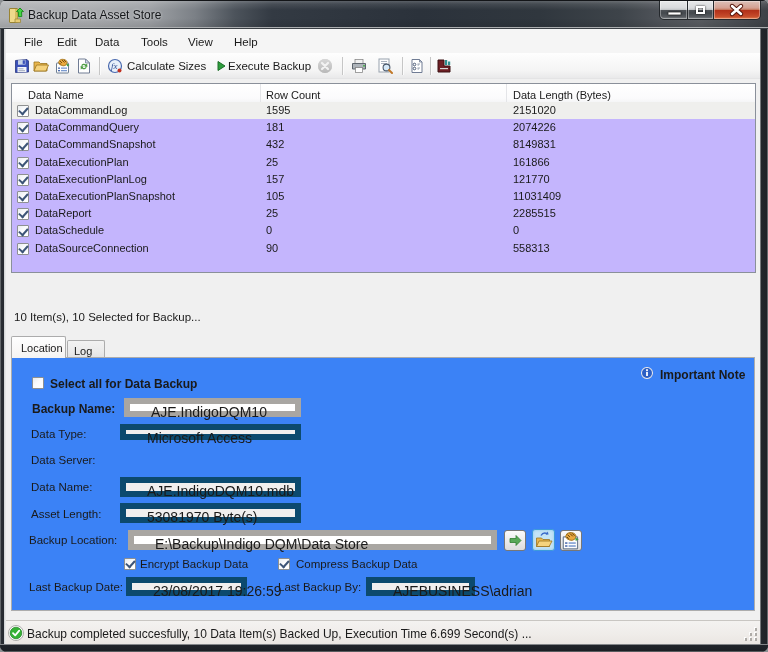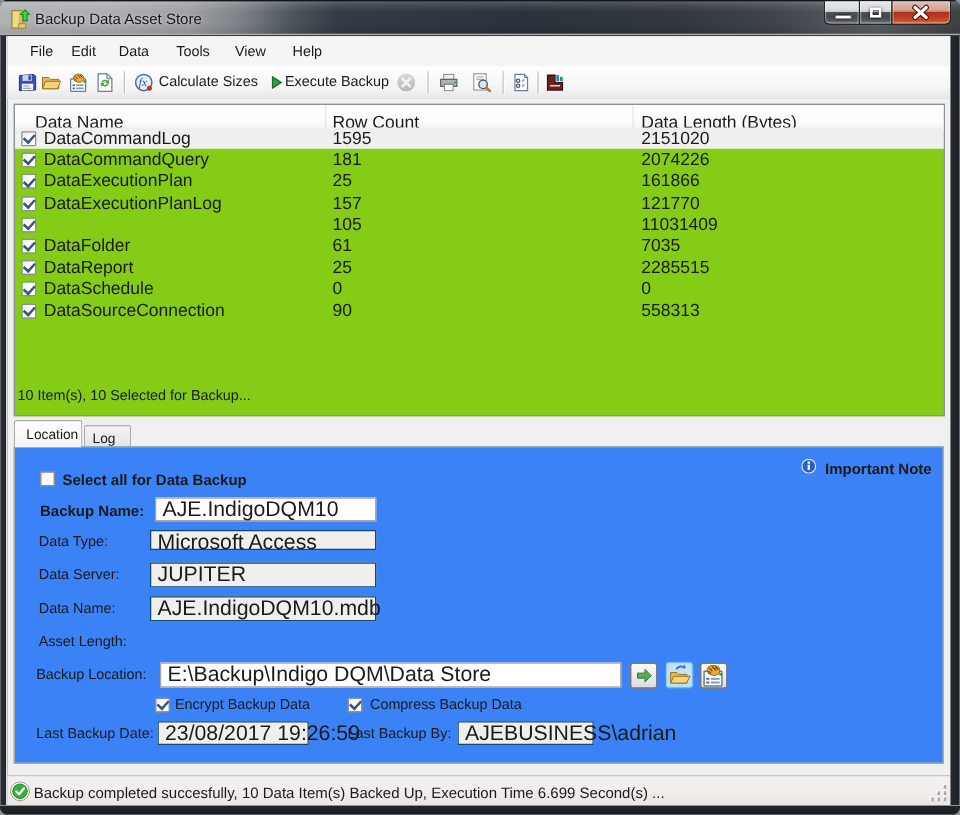--- a/index.html
+++ b/index.html
@@ -22,21 +22,21 @@
 .glyphmax{position:absolute;left:8px;top:5px;width:9px;height:8px;border:2px solid #FFF;box-shadow:0 0 2px #000,inset 0 0 2px #000}
 .client{position:absolute;left:6px;top:29px;width:754px;height:615px;background:#F0F0F0}
 .lbord{position:absolute;left:0;top:29px;width:6px;bottom:8px;background:linear-gradient(90deg,#63676B 0,#63676B 1px,#2A2E34 1px,#24282E 4.5px,#D5D7D8 4.5px,#EDEEEE 6px)}
 .rbord{position:absolute;right:0;top:29px;width:8px;bottom:8px;background:linear-gradient(90deg,#C4C6C7 0,#23272C 1px,#1F2328 6.8px,#585B5F 6.8px,#6E7174 8px)}
 .bbord{position:absolute;left:0;bottom:0;width:768px;height:8px;background:linear-gradient(180deg,#C9CBCC 0,#20242A 1.2px,#1B1F24 6.8px,#4E5154 6.8px,#606366 8px)}
 .menubar{position:absolute;left:0;top:0;width:754px;height:24px;background:#F5F5F5;font-size:11.5px;color:#1A1A1A}
 .menubar span{position:absolute;top:7px}
 .toolbar{position:absolute;left:0;top:24px;width:754px;height:26px;background:linear-gradient(180deg,#FEFEFE 0,#F4F4F4 18px,#E9E9EA 25px,#DFDFE0 26px);font-size:11.5px;color:#1A1A1A}
 .tsep{position:absolute;top:4px;width:1px;height:18px;background:#C6C6C6;box-shadow:1px 0 0 #FBFBFB}
 .ticn{position:absolute;top:5px;width:16px;height:16px}
-.list{position:absolute;left:5px;top:54px;width:745px;height:250px;background:#84cc16;border:1px solid #8A909A;font-size:14px;color:#1A1A1A}
+.list{position:absolute;left:5px;top:54px;width:745px;height:190px;background:#c4b5fd;border:1px solid #8A909A;font-size:11px;color:#1A1A1A}
 .lhead{position:absolute;left:0;top:0;width:743px;height:21px;background:linear-gradient(180deg,#FFF 0,#FBFBFC 14px,#F0F1F3 21px);border-bottom:1px solid #DEDFE1}
 .lhead .c2{position:absolute;left:248px;top:0;width:1px;height:21px;background:#E4E5E8}
 .lhead .c3{position:absolute;left:494px;top:0;width:1px;height:21px;background:#E4E5E8}
 .lhead span{position:absolute;top:5px}
 .rows{position:absolute;left:0;top:18px;width:743px}
 .lrow{position:relative;height:17.2px;line-height:17.2px;white-space:nowrap}
 .lrow.hl{background:#EFEFED}
 .lrow .nm{position:absolute;left:23px;top:0}
 .lrow .rc{position:absolute;left:254px;top:0}
 .lrow .dl{position:absolute;left:501px;top:0}
@@ -44,21 +44,21 @@
 .cb.chk::after{content:"";position:absolute;left:1.2px;top:1.2px;width:7px;height:4.2px;border-left:2.2px solid #3D5578;border-bottom:2.2px solid #3D5578;transform:rotate(-48deg)}
 .itemsline{position:absolute;left:8px;top:282px;font-size:11.5px;color:#1A1A1A}
 .tab{position:absolute;font-size:11px;color:#1A1A1A;border:1px solid #ACACAC;border-bottom:none;background:linear-gradient(180deg,#F2F2F2 0,#EBEBEB 60%,#E2E2E3 100%);border-radius:2px 2px 0 0}
 .tab.on{left:5px;top:307px;width:55px;height:22px;background:linear-gradient(180deg,#FEFEFE 0,#F7F6F5 80%,#F4F3F2 100%);z-index:3}
 .tab.off{left:61px;top:311px;width:38px;height:18px;z-index:1}
 .tab span{position:absolute;left:9px;top:5px}
 .tab.off span{left:6px;top:4px}
 .panel{position:absolute;left:5px;top:328px;width:744px;height:254px;background:#3b82f6;border:1px solid #ACACAC;font-size:11.5px;color:#1A1A1A;z-index:2}
 .panel b.lab{font-size:12px}
 .panel .lab{position:absolute;white-space:nowrap}
-.fld{position:absolute;border:1px solid #0c4a6e;background:#F1EFEE;font-size:17px;color:#1A1A1A;line-height:17px;padding-left:5px;white-space:nowrap}
+.fld{position:absolute;border:6px solid #0c4a6e;background:#F1EFEE;font-size:14px;color:#1A1A1A;line-height:17px;padding-left:21px;white-space:nowrap}
 .fld.wht{background:#FFF;border-color:#A9A6A2}
 .sbar{position:absolute;left:0;top:591px;width:754px;height:24px;background:linear-gradient(180deg,#F4F2F0 0,#EFECE9 60%,#EAE6E2 100%);border-top:1px solid #C9C6C2;font-size:12px;color:#1A1A1A}
 .grip{position:absolute;right:3px;bottom:3px;width:13px;height:13px}
 .grip i{position:absolute;width:2.5px;height:2.5px;background:#AEABA7;box-shadow:-1px -1px 0 #FDFDFD}
 </style></head>
 <body>
 <div class="win">
  <div class="tbar">
   <svg class="ticon" width="17" height="17" viewBox="0 0 17 17">
     <rect x="1.5" y="1.5" width="8" height="14" rx="0.5" fill="#EFD98B" stroke="#9A8433" stroke-width="1"></rect>
@@ -188,40 +188,41 @@
             <span class="dl">2151020</span>
           </div>
     <div class="lrow">
             <span class="cb chk"></span>
             <span class="nm">DataCommandQuery</span>
             <span class="rc">181</span>
             <span class="dl">2074226</span>
           </div>
     <div class="lrow">
             <span class="cb chk"></span>
+            <span class="nm">DataCommandSnapshot</span>
+            <span class="rc">432</span>
+            <span class="dl">8149831</span>
+          </div>
+    <div class="lrow">
+            <span class="cb chk"></span>
             <span class="nm">DataExecutionPlan</span>
             <span class="rc">25</span>
             <span class="dl">161866</span>
           </div>
     <div class="lrow">
             <span class="cb chk"></span>
             <span class="nm">DataExecutionPlanLog</span>
             <span class="rc">157</span>
             <span class="dl">121770</span>
           </div>
     <div class="lrow">
             <span class="cb chk"></span>
+            <span class="nm">DataExecutionPlanSnapshot</span>
             <span class="rc">105</span>
             <span class="dl">11031409</span>
-          </div>
-    <div class="lrow">
-            <span class="cb chk"></span>
-            <span class="nm">DataFolder</span>
-            <span class="rc">61</span>
-            <span class="dl">7035</span>
           </div>
     <div class="lrow">
             <span class="cb chk"></span>
             <span class="nm">DataReport</span>
             <span class="rc">25</span>
             <span class="dl">2285515</span>
           </div>
     <div class="lrow">
             <span class="cb chk"></span>
             <span class="nm">DataSchedule</span>
@@ -251,24 +252,24 @@
           <circle cx="6" cy="6" r="5.5" fill="none" stroke="#FFFFFF" stroke-width="1.1" stroke-opacity="0.85"></circle>
           <rect x="5.1" y="4.8" width="1.8" height="4.2" fill="#FFF"></rect>
           <rect x="5.1" y="2.2" width="1.8" height="1.8" fill="#FFF"></rect>
         </svg>
    <b class="lab" style="left:648px;top:10px">Important Note</b>
    <b class="lab" style="left:20px;top:44px">Backup Name:</b>
    <div class="fld wht" style="left:112px;top:40px;width:177px;height:19px">AJE.IndigoDQM10</div>
    <span class="lab" style="left:19px;top:70px">Data Type:</span>
    <div class="fld" style="left:108px;top:66px;width:181px;height:16px">Microsoft Access</div>
    <span class="lab" style="left:19px;top:96px">Data Server:</span>
-   <div class="fld" style="left:108px;top:92px;width:181px;height:20px">JUPITER</div>
    <span class="lab" style="left:19px;top:123px">Data Name:</span>
    <div class="fld" style="left:108px;top:119px;width:181px;height:20px">AJE.IndigoDQM10.mdb</div>
    <span class="lab" style="left:19px;top:150px">Asset Length:</span>
+   <div class="fld" style="left:108px;top:145px;width:181px;height:20px">53081970 Byte(s)</div>
    <span class="lab" style="left:17px;top:176px">Backup Location:</span>
    <div class="fld wht" style="left:116px;top:172px;width:369px;height:20px">E:\Backup\Indigo DQM\Data Store</div>
    <div style="position:absolute;left:492px;top:172px;width:22px;height:21px;border:1px solid #777;border-radius:3px;background:linear-gradient(180deg,#FBFBFB,#DCDCDC)"><svg width="20" height="19" viewBox="0 0 20 19">
             <path d="M5 7.5 L11 7.5 L11 4.5 L16 9.5 L11 14.5 L11 11.5 L5 11.5 Z" fill="#58A858" stroke="#2E7E2E" stroke-width="0.8"></path>
           </svg></div>
    <div style="position:absolute;left:520px;top:171px;width:23px;height:22px;border:1px solid #3C9ADA;border-radius:3px;background:#C4E4F6;box-shadow:inset 0 0 3px #8CC6EA"><svg width="21" height="20" viewBox="0 0 21 20">
             <path d="M3.5 8 L8.5 8 L10 9.5 L16.5 9.5 L16.5 16.5 L3.5 16.5 Z" fill="#E9B64D" stroke="#9A7420" stroke-width="0.8"></path>
             <path d="M6 11 L19 11 L16.2 16.5 L3.5 16.5 Z" fill="#F6D47E" stroke="#9A7420" stroke-width="0.8"></path>
             <path d="M8 5.5 Q10 2 14 3.5" stroke="#3A6ACA" stroke-width="1.4" fill="none"></path>
             <path d="M14.8 1.5 L15.6 4.6 L12.6 4.8 Z" fill="#3A6ACA"></path>

